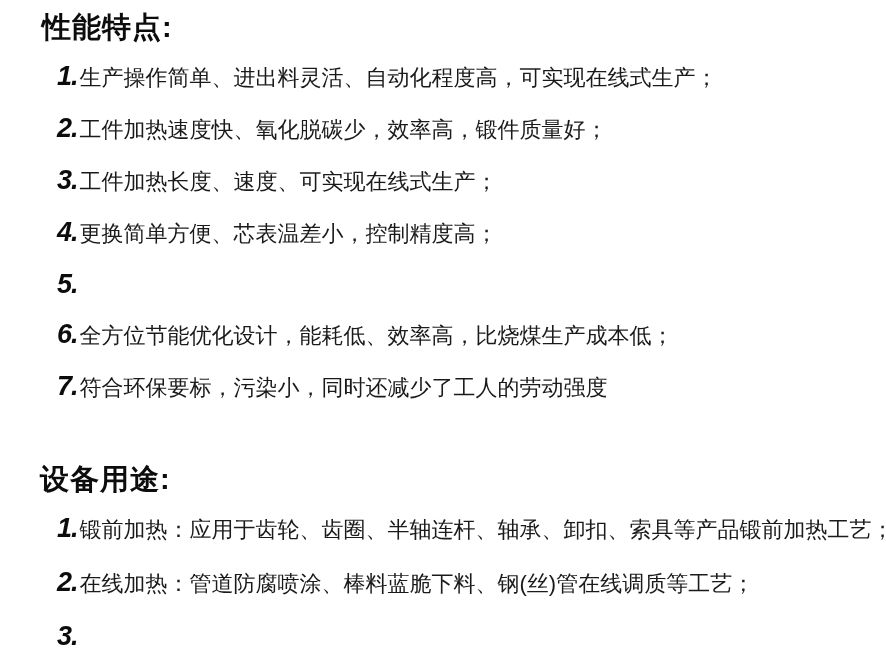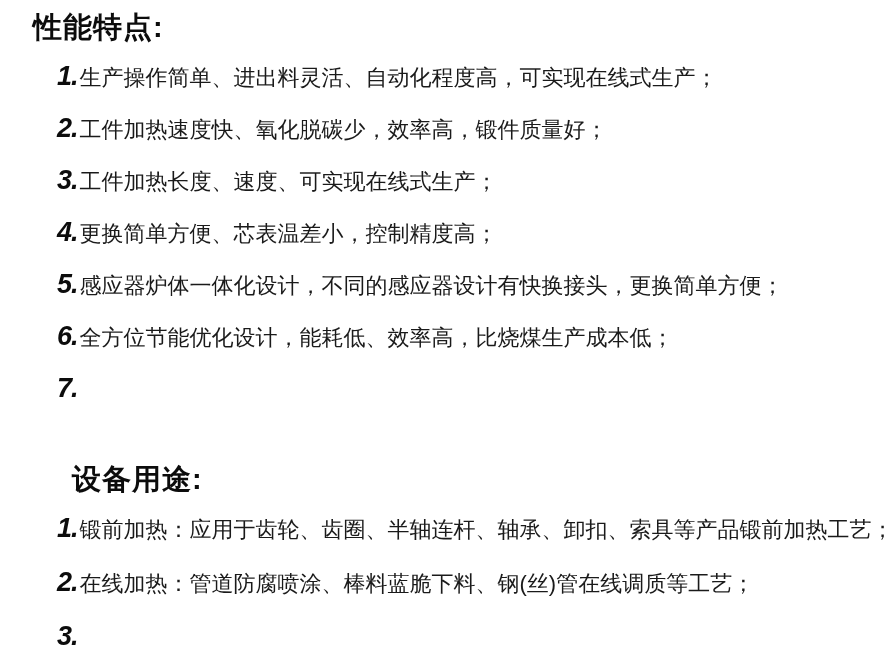--- a/index.html
+++ b/index.html
@@ -22,25 +22,25 @@
   .section-heading {
     margin: 0;
     font-size: 29px;
     font-weight: bold;
     letter-spacing: 1px;
     line-height: 34px;
     color: #0c0c0c;
   }
   #perf-heading {
     padding-top: 10px;
-    margin-left: 33px;
+    margin-left: 42px;
   }
   #uses-heading {
     margin-top: 60px;
-    margin-left: 72px;
+    margin-left: 40px;
   }
   .items {
     margin-top: 18px;
   }
   .item {
     display: flex;
     align-items: baseline;
     margin-left: 57px;
     line-height: 28px;
     margin-bottom: 22px;
@@ -83,28 +83,28 @@
       <div class="item">
         <span class="item-number">3.</span>
         <span class="item-text">工件加热长度、速度、可实现在线式生产；</span>
       </div>
       <div class="item">
         <span class="item-number">4.</span>
         <span class="item-text">更换简单方便、芯表温差小，控制精度高；</span>
       </div>
       <div class="item">
         <span class="item-number">5.</span>
-        <span class="item-text">感应器炉体一体化设计，不同的感应器设计有快换接头，更换简单方便；</span>
       </div>
       <div class="item">
         <span class="item-number">6.</span>
         <span class="item-text">全方位节能优化设计，能耗低、效率高，比烧煤生产成本低；</span>
       </div>
       <div class="item">
         <span class="item-number">7.</span>
+        <span class="item-text">符合环保要标，污染小，同时还减少了工人的劳动强度</span>
       </div>
     </div>
   </div>
 
   <div>
     <h2 class="section-heading" id="uses-heading">设备用途:</h2>
 
     <div class="items items-uses">
       <div class="item">
         <span class="item-number">1.</span>

